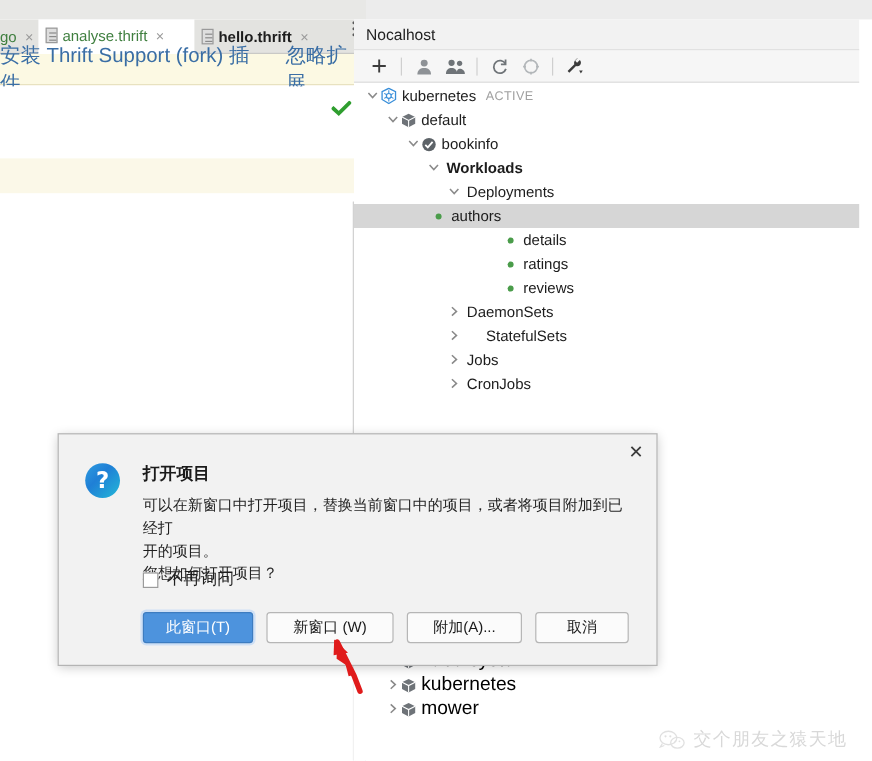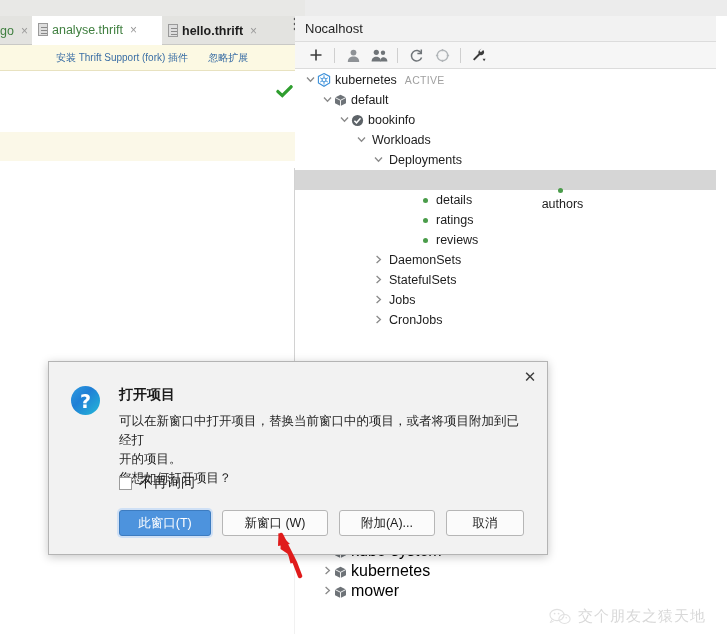--- a/index.html
+++ b/index.html
@@ -87,21 +87,21 @@
 
   
   .notif-bar {
     position: absolute; left: 0; top: 29px; width: 304px; height: 26px;
     background: #fcf9e3;
     border-bottom: 1px solid #e8e2c0;
     display: flex; align-items: center; justify-content: center;
     gap: 20px;
   }
   .notif-link {
-    font-size: 10px; color: #3a6ea5; cursor: pointer;
+    font-size: 17px; color: #3a6ea5; cursor: pointer;
   }
   .notif-link.secondary { color: #3a6ea5; }
 
   
   .editor-body {
     position: absolute; left: 0; top: 56px; width: 304px; height: 562px;
     background: #ffffff;
   }
   .editor-check {
     position: absolute; right: 12px; top: 12px;
@@ -416,37 +416,37 @@
               <svg width="9" height="9" viewBox="0 0 9 9">
                 <path d="M1 2.5 L4.5 6.3 L8 2.5" stroke="#8a8a8a" stroke-width="1.3" fill="none"></path>
               </svg>
             </span>
             <span class="ic-app"><svg width="13" height="13" viewBox="0 0 13 13">
                 <circle cx="6.5" cy="6.5" r="5.6" fill="#5d6368"></circle>
                 <path d="M3.4 6.7 L5.5 8.8 L9.5 4.2" stroke="#ffffff" stroke-width="1.5" fill="none"></path>
               </svg></span>
             <span class="tnode-label">bookinfo</span>
           </div>
-          <div class="tnode" style="padding-left:59px;">
+          <div class="tnode" style="padding-left:59px;font-weight:bold;">
             <span class="twist">
               <svg width="9" height="9" viewBox="0 0 9 9">
                 <path d="M1 2.5 L4.5 6.3 L8 2.5" stroke="#8a8a8a" stroke-width="1.3" fill="none"></path>
               </svg>
             </span>
             <span class="tnode-label">Workloads</span>
           </div>
           <div class="tnode" style="padding-left:76px;">
             <span class="twist">
               <svg width="9" height="9" viewBox="0 0 9 9">
                 <path d="M1 2.5 L4.5 6.3 L8 2.5" stroke="#8a8a8a" stroke-width="1.3" fill="none"></path>
               </svg>
             </span>
             <span class="tnode-label">Deployments</span>
           </div>
-          <div class="tnode selected" style="padding-left:110px;flex-direction:column;">
+          <div class="tnode selected" style="padding-left:50px;">
             <span class="twist"></span>
             <span class="ic-dot">
               <i></i>
             </span>
             <span class="tnode-label">authors</span>
           </div>
           <div class="tnode" style="padding-left:110px;">
             <span class="twist"></span>
             <span class="ic-dot">
               <i></i>
@@ -468,21 +468,21 @@
             <span class="tnode-label">reviews</span>
           </div>
           <div class="tnode" style="padding-left:76px;">
             <span class="twist">
               <svg width="9" height="9" viewBox="0 0 9 9">
                 <path d="M2.6 1 L6.4 4.5 L2.6 8" stroke="#8a8a8a" stroke-width="1.3" fill="none"></path>
               </svg>
             </span>
             <span class="tnode-label">DaemonSets</span>
           </div>
-          <div class="tnode" style="padding-left:76px;">
+          <div class="tnode" style="padding-left:76px;gap:16px;">
             <span class="twist">
               <svg width="9" height="9" viewBox="0 0 9 9">
                 <path d="M2.6 1 L6.4 4.5 L2.6 8" stroke="#8a8a8a" stroke-width="1.3" fill="none"></path>
               </svg>
             </span>
             <span class="tnode-label">StatefulSets</span>
           </div>
           <div class="tnode" style="padding-left:76px;">
             <span class="twist">
               <svg width="9" height="9" viewBox="0 0 9 9">

